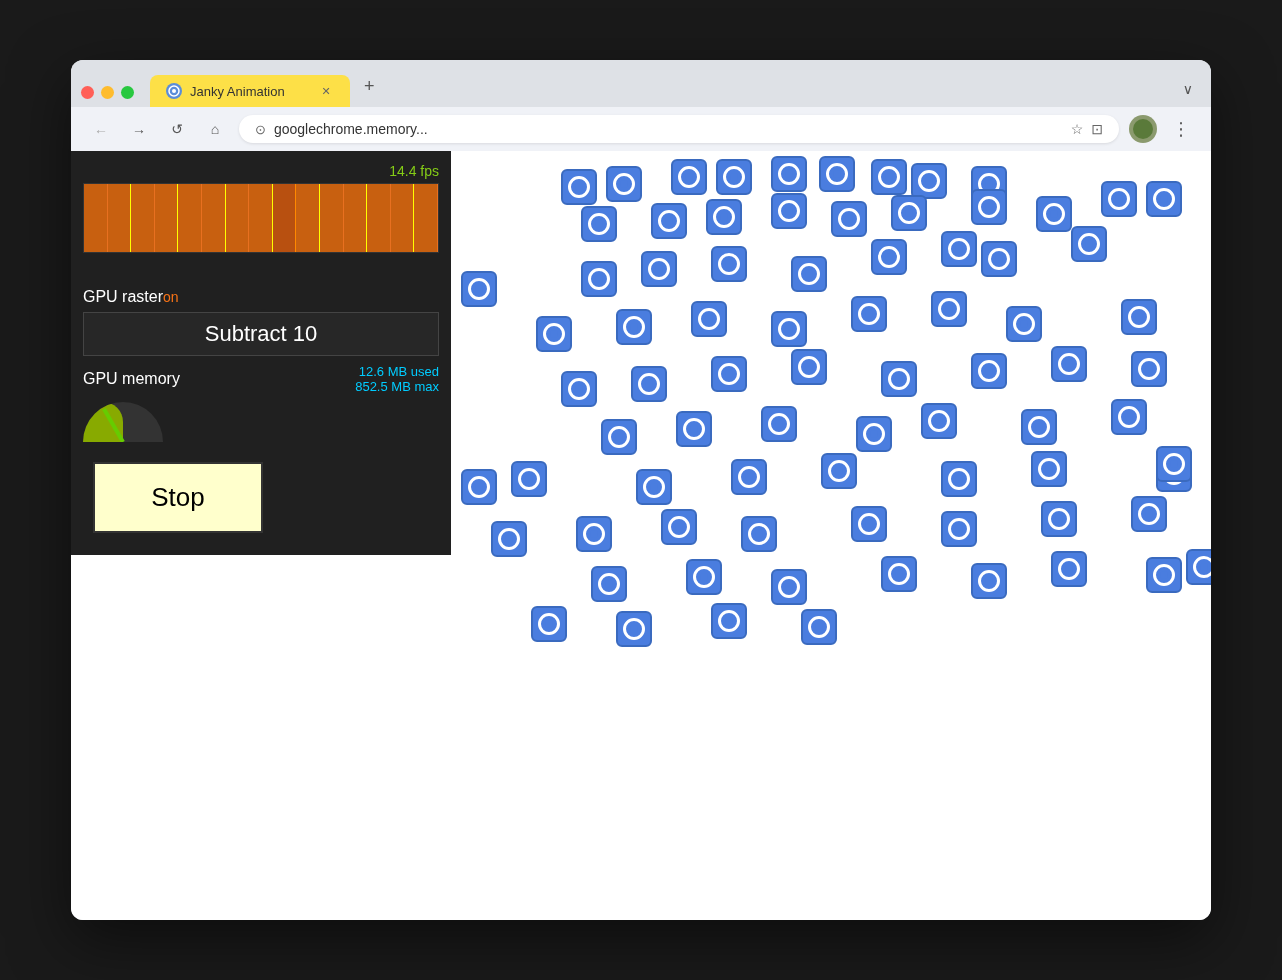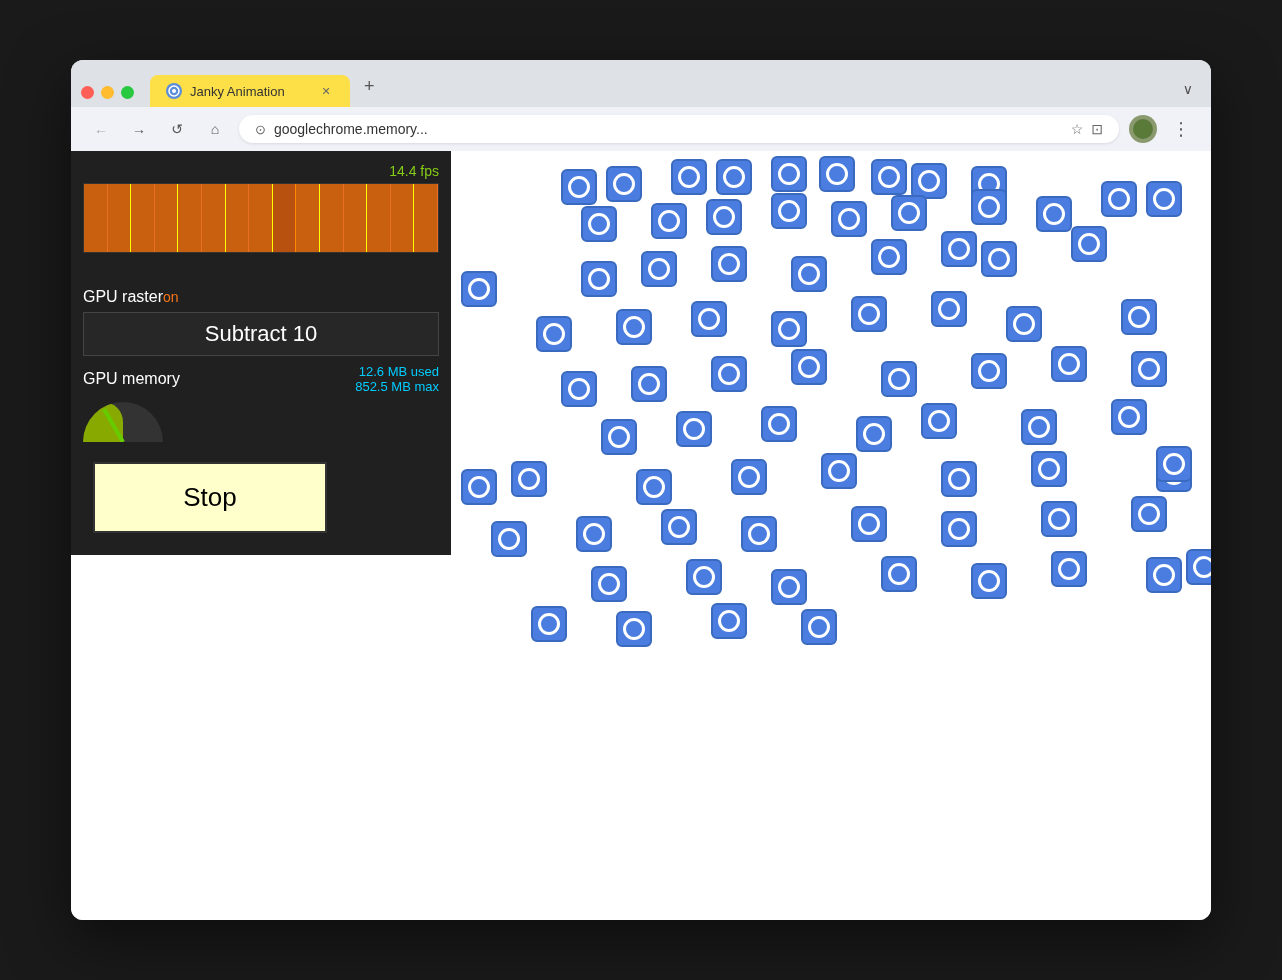--- a/index.html
+++ b/index.html
@@ -339,21 +339,21 @@
       bottom: 0;
       left: 38px;
       width: 4px;
       height: 38px;
       background: #66cc00;
       transform-origin: bottom center;
       transform: rotate(-30deg);
     }
 
     .stop-button {
-      width: 234px;
+      width: 170px;
       padding: 18px;
       background: #ffffcc;
       border: 2px solid #333;
       font-size: 26px;
       font-weight: 400;
       cursor: pointer;
       text-align: center;
       margin-bottom: 10px;
       margin-left: 10px;
     }

